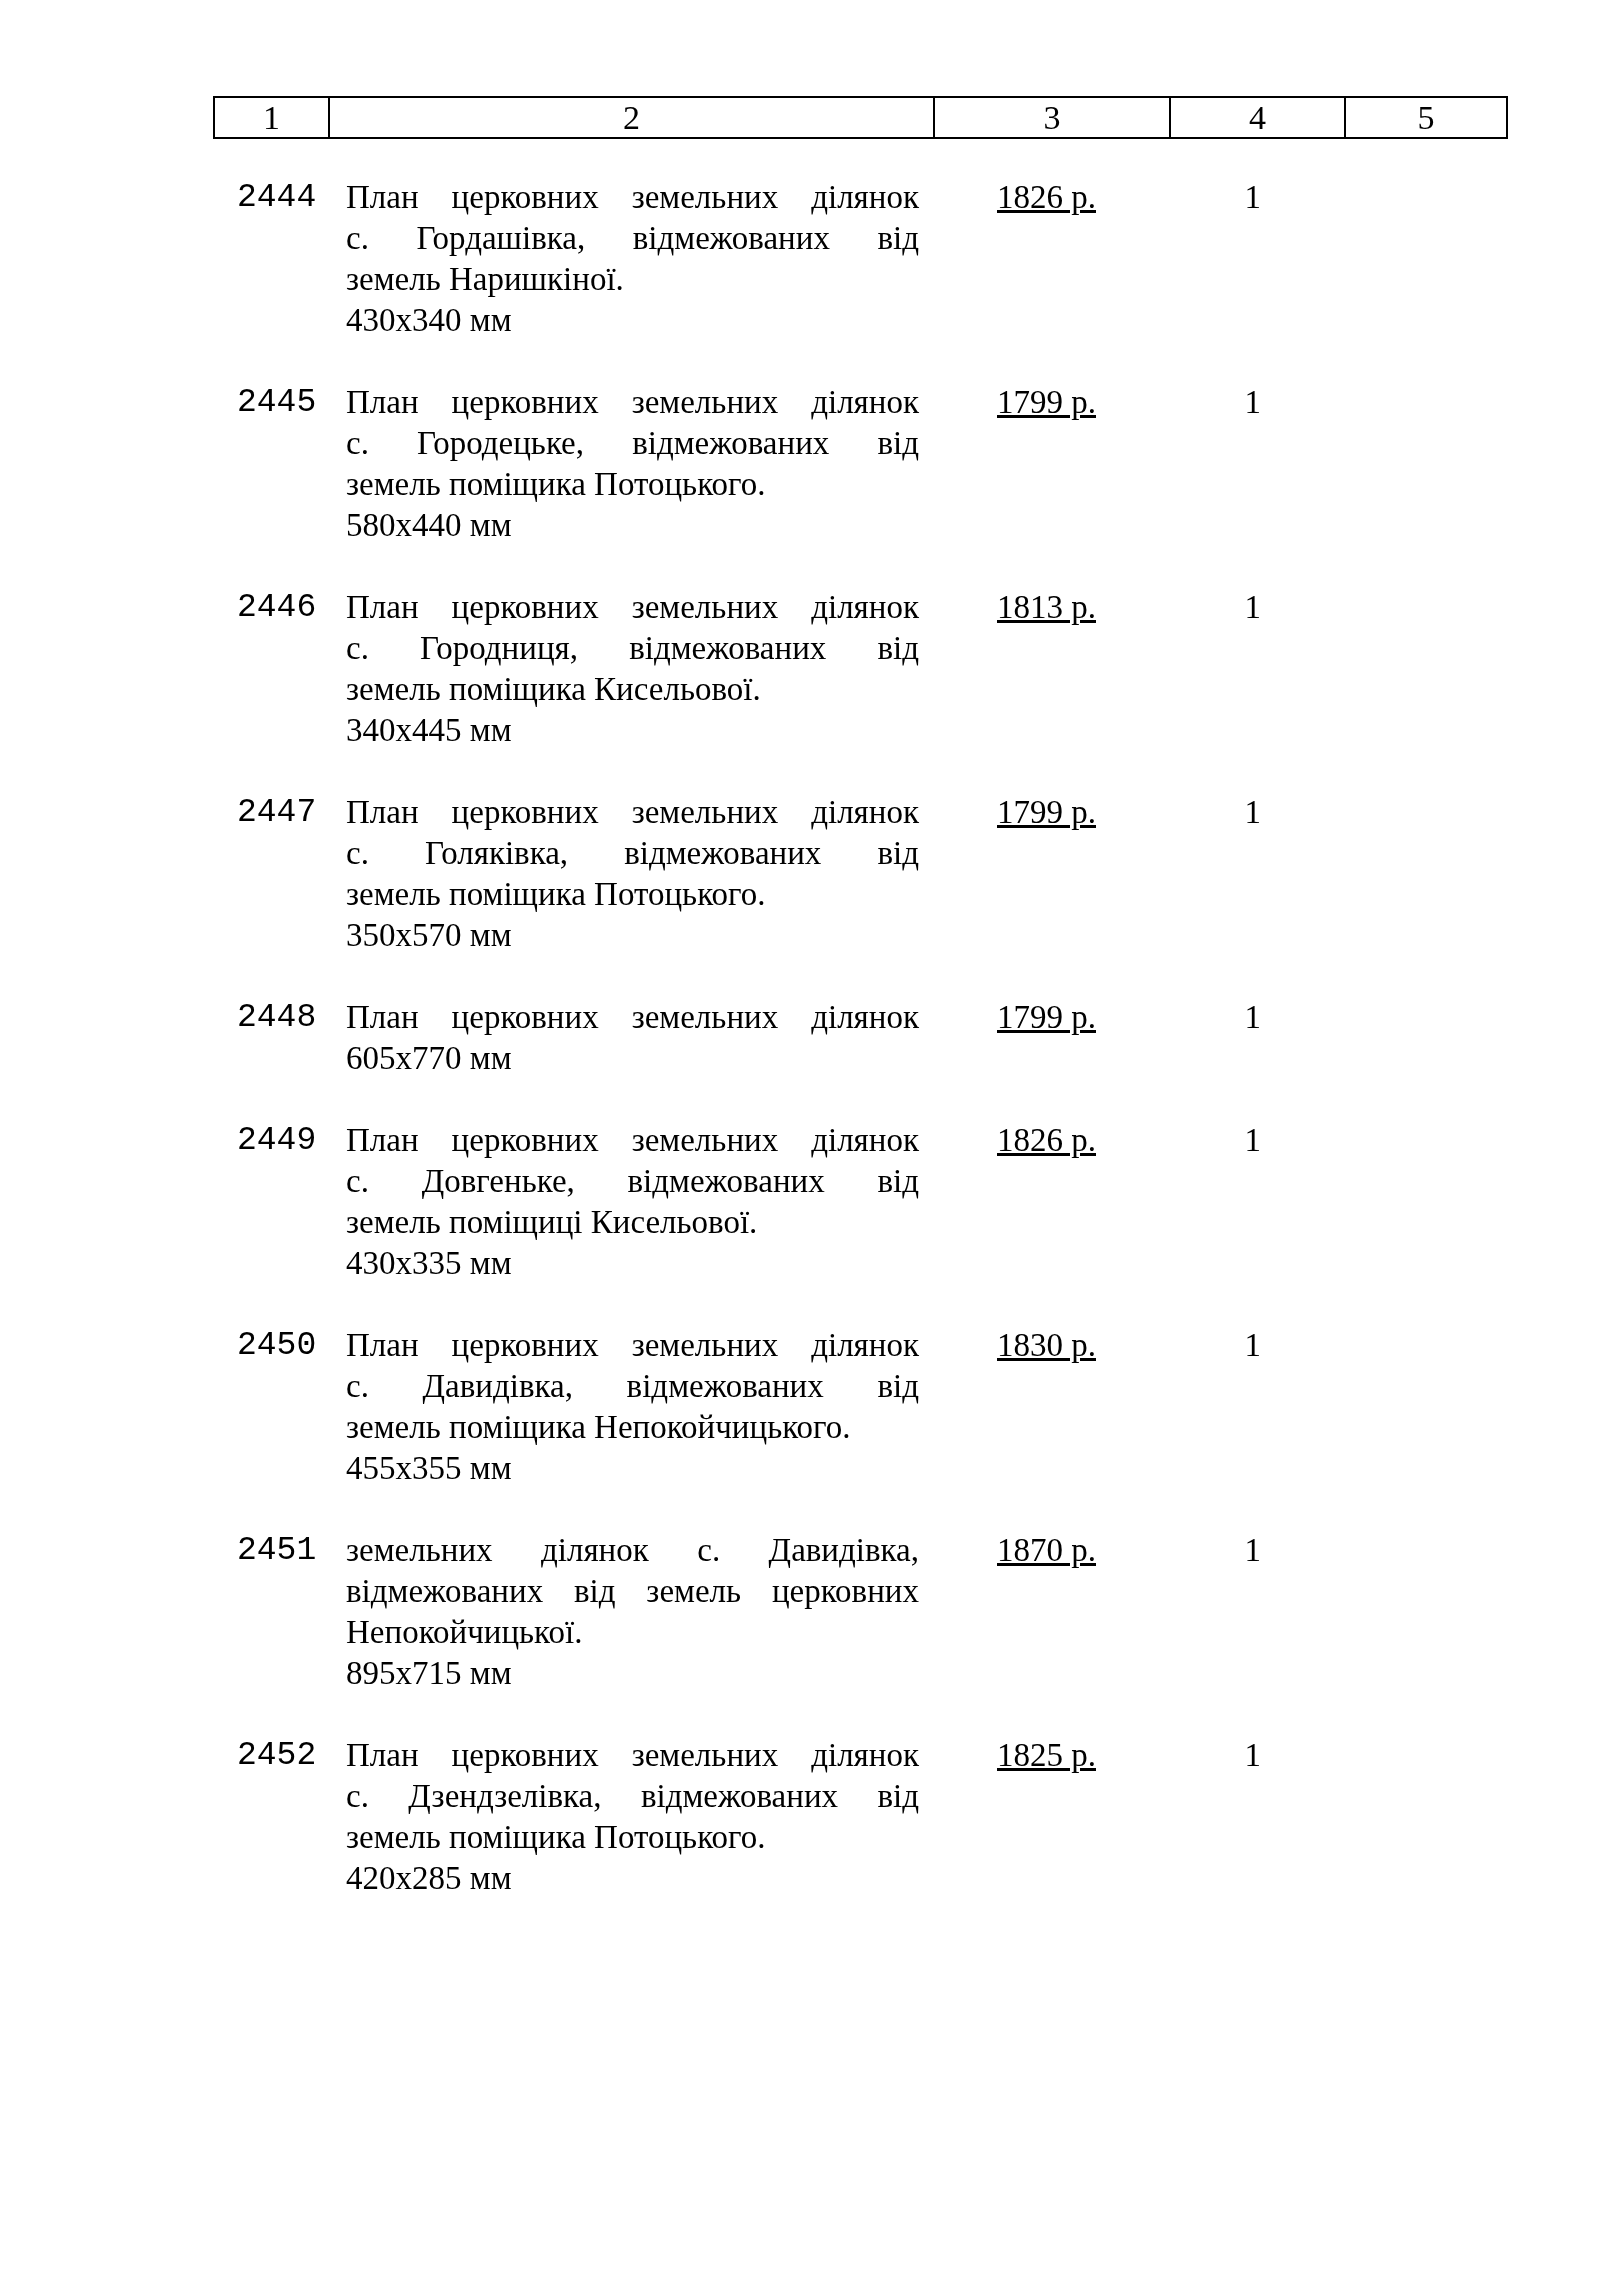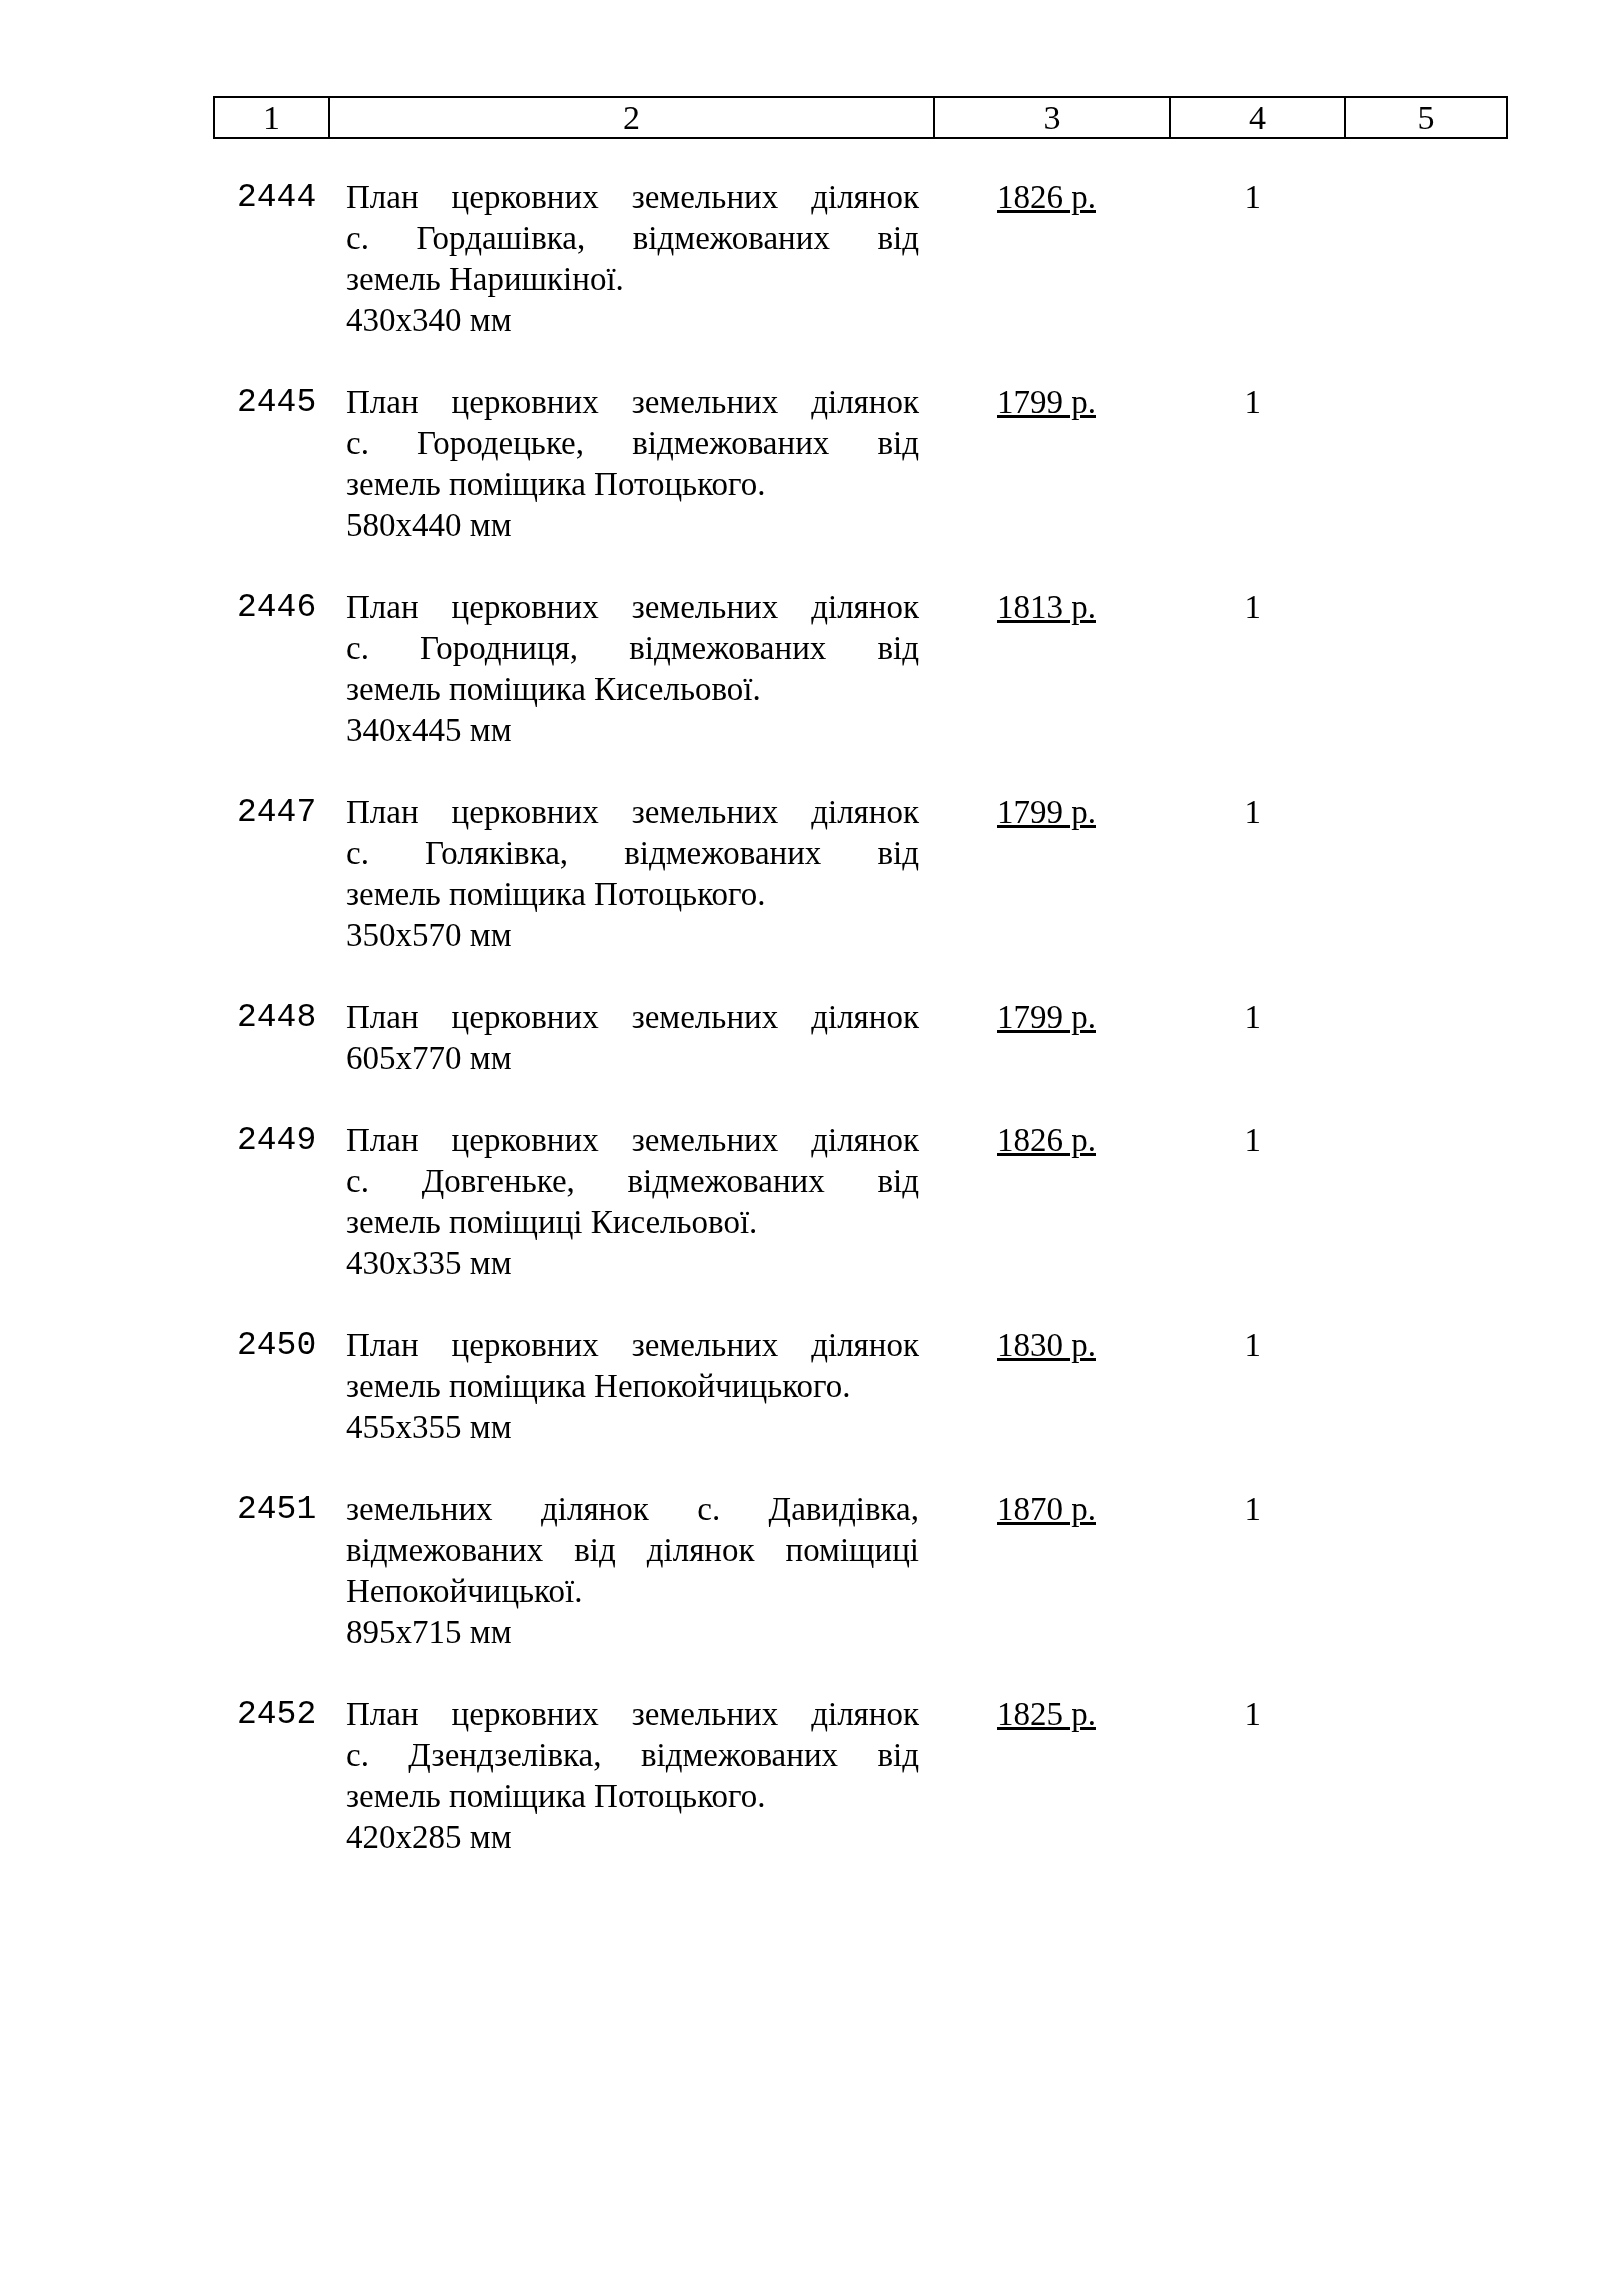--- a/index.html
+++ b/index.html
@@ -188,33 +188,34 @@
       </div>
       <span class="entry-date">1826 р.</span>
       <span class="entry-qty">1</span>
     </div>
     <div class="entry-spacer"></div>
 
     <div class="entry">
       <span class="entry-num">2450</span>
       <div class="entry-desc">
         <span class="desc-line">План церковних земельних ділянок</span>
+        <span class="desc-line">с. Давидівка, відмежованих від</span>
         <span class="desc-line last">земель поміщика Непокойчицького.</span>
         <span class="desc-line last">455х355 мм</span>
       </div>
       <span class="entry-date">1830 р.</span>
       <span class="entry-qty">1</span>
     </div>
     <div class="entry-spacer"></div>
 
     <div class="entry">
       <span class="entry-num">2451</span>
       <div class="entry-desc">
         <span class="desc-line">земельних ділянок с. Давидівка,</span>
-        <span class="desc-line">відмежованих від ділянок поміщиці</span>
+        <span class="desc-line">відмежованих від земель церковних</span>
         <span class="desc-line last">Непокойчицької.</span>
         <span class="desc-line last">895х715 мм</span>
       </div>
       <span class="entry-date">1870 р.</span>
       <span class="entry-qty">1</span>
     </div>
     <div class="entry-spacer"></div>
 
     <div class="entry">
       <span class="entry-num">2452</span>

